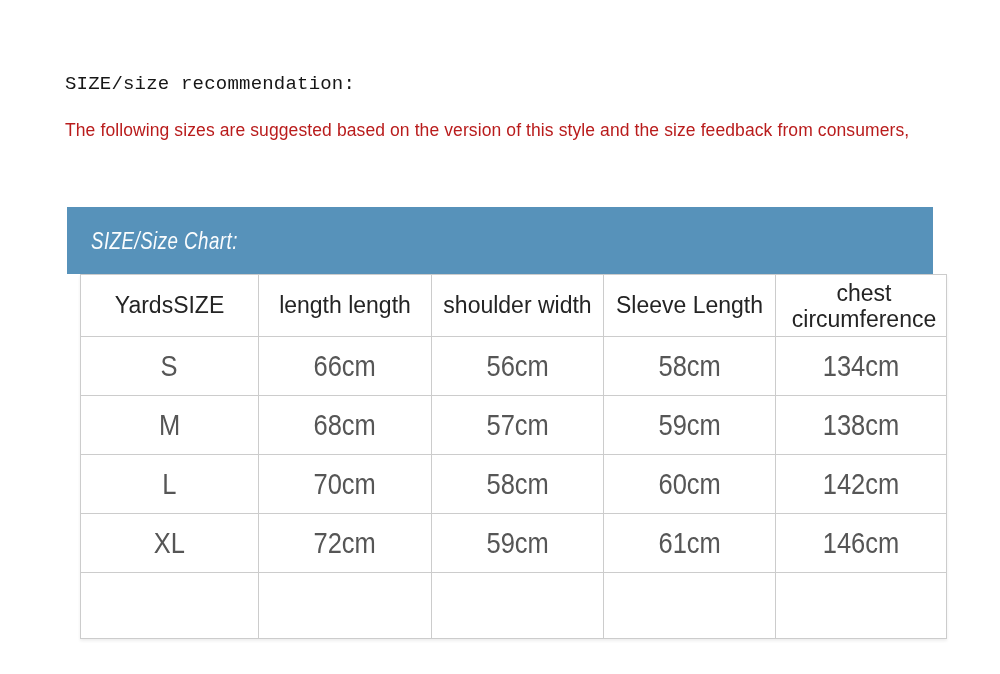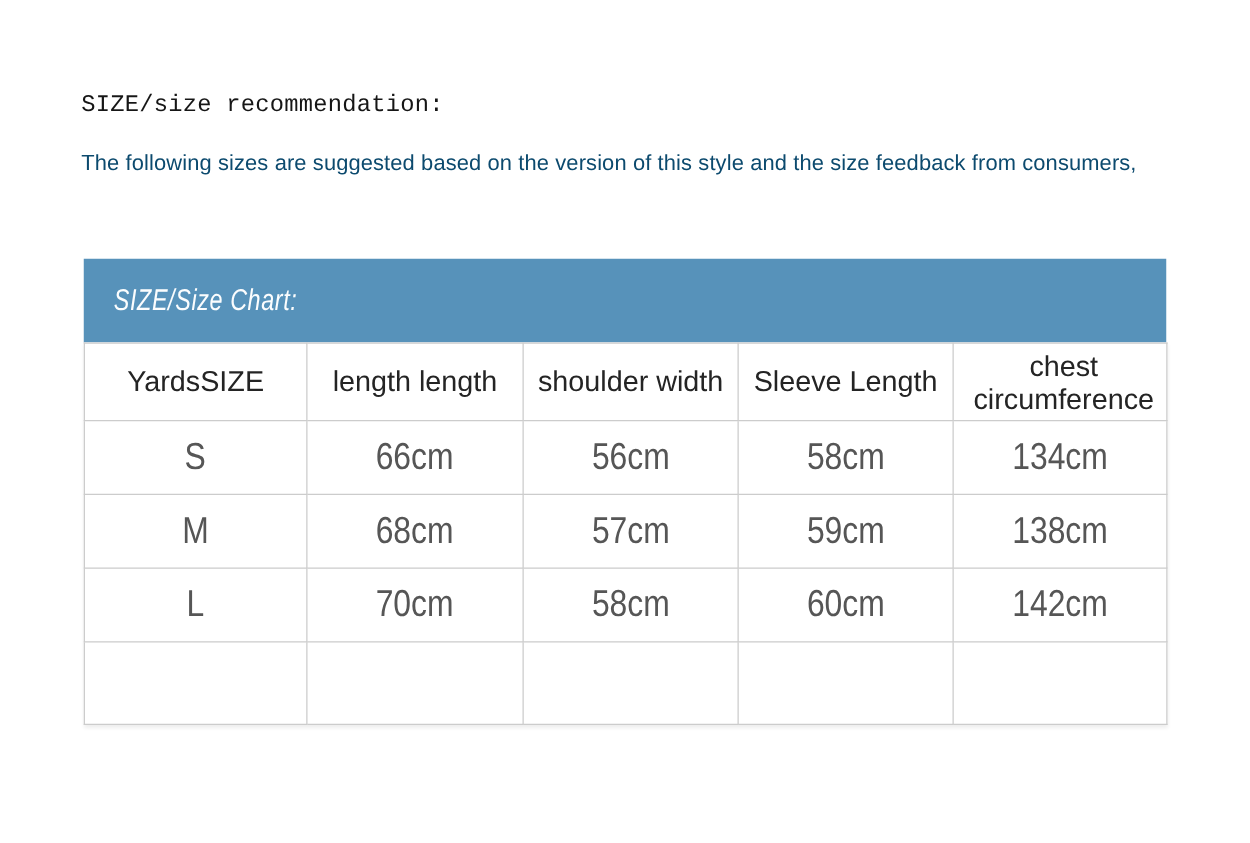--- a/index.html
+++ b/index.html
@@ -21,21 +21,21 @@
     white-space: nowrap;
     font-family: Liberation Mono, monospace;
   }
 
   .intro {
     position: absolute;
     left: 65px; top: 122px;
     font-size: 17.5px;
     line-height: 17.4px;
     letter-spacing: 0.1px;
-    color: #0c4a6e;
+    color: #b91c1c;
   }
   .intro .line { white-space: nowrap; }
 
   .size-chart {
     position: absolute;
     left: 67px; top: 207px;
     width: 866px;
   }
 
   .title-bar {
@@ -55,20 +55,21 @@
     transform: scaleX(0.78);
     transform-origin: left center;
   }
 
   table.grid {
     width: 866px;
     border-collapse: collapse;
     table-layout: fixed;
     background: #ffffff;
     box-shadow: 0 2px 3px rgba(0,0,0,0.07);
+    margin-left: 13px;
   }
   .grid th, .grid td {
     border: 1px solid #cccccc;
     padding: 0;
     vertical-align: middle;
   }
   .grid th {
     height: 62px;
     font-weight: 400;
     font-size: 23px;
@@ -142,20 +143,27 @@
       </tr>
 
       <tr>
         <td><span class="cx">L</span></td>
         <td><span class="cx">70cm</span></td>
         <td><span class="cx">58cm</span></td>
         <td><span class="cx">60cm</span></td>
         <td><span class="cx">142cm</span></td>
       </tr>
 
+      <tr>
+        <td><span class="cx">XL</span></td>
+        <td><span class="cx">72cm</span></td>
+        <td><span class="cx">59cm</span></td>
+        <td><span class="cx">61cm</span></td>
+        <td><span class="cx">146cm</span></td>
+      </tr>
 
       <tr class="empty-row">
         <td></td>
         <td></td>
         <td></td>
         <td></td>
         <td></td>
       </tr>
     </tbody>
   </table>

